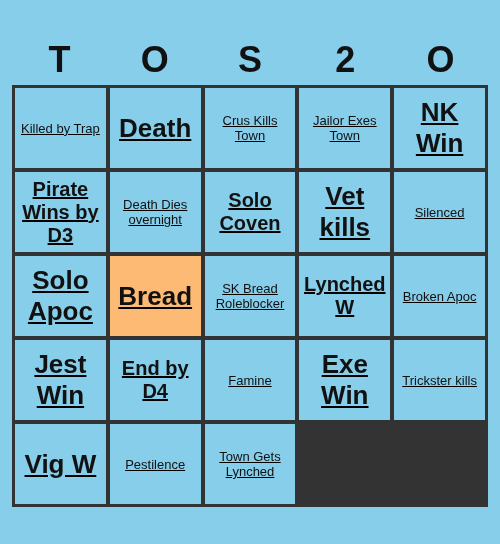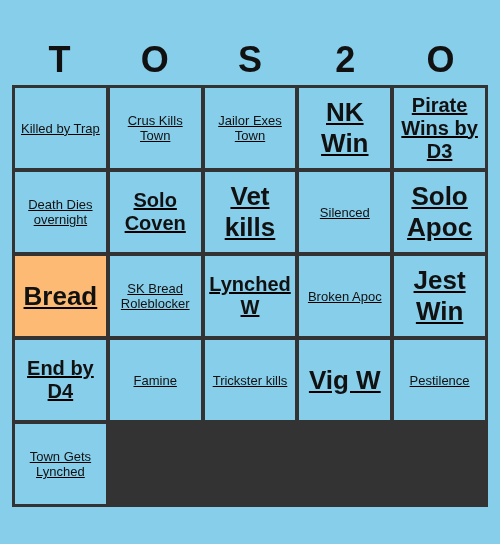--- a/index.html
+++ b/index.html
@@ -75,20 +75,23 @@
   <div class="bingo-header-cell">T</div>
       <div class="bingo-header-cell">O</div>
       <div class="bingo-header-cell">S</div>
       <div class="bingo-header-cell">2</div>
       <div class="bingo-header-cell">O</div>
     </div>
   <div class="bingo-grid">
   <div class="bingo-cell small-text">
         <span>Killed by Trap</span>
       </div>
+      <div class="bingo-cell large-text">
+        <span>Death</span>
+      </div>
       <div class="bingo-cell small-text">
         <span>Crus Kills Town</span>
       </div>
       <div class="bingo-cell small-text">
         <span>Jailor Exes Town</span>
       </div>
       <div class="bingo-cell large-text">
         <span>NK Win</span>
       </div>
       <div class="bingo-cell medium-text">
@@ -123,20 +126,23 @@
       </div>
       <div class="bingo-cell large-text">
         <span>Jest Win</span>
       </div>
       <div class="bingo-cell medium-text">
         <span>End by D4</span>
       </div>
       <div class="bingo-cell small-text">
         <span>Famine</span>
       </div>
+      <div class="bingo-cell large-text">
+        <span>Exe Win</span>
+      </div>
       <div class="bingo-cell small-text">
         <span>Trickster kills</span>
       </div>
       <div class="bingo-cell large-text">
         <span>Vig W</span>
       </div>
       <div class="bingo-cell small-text">
         <span>Pestilence</span>
       </div>
       <div class="bingo-cell small-text">

